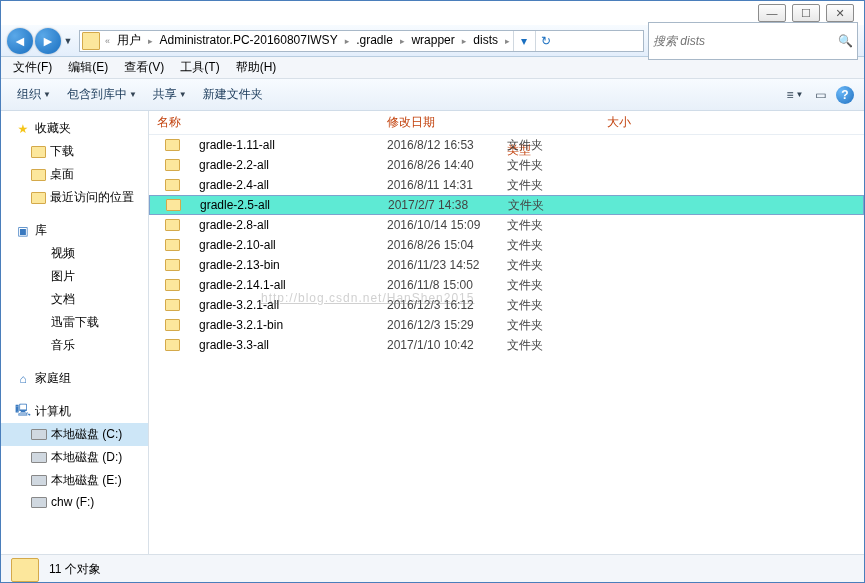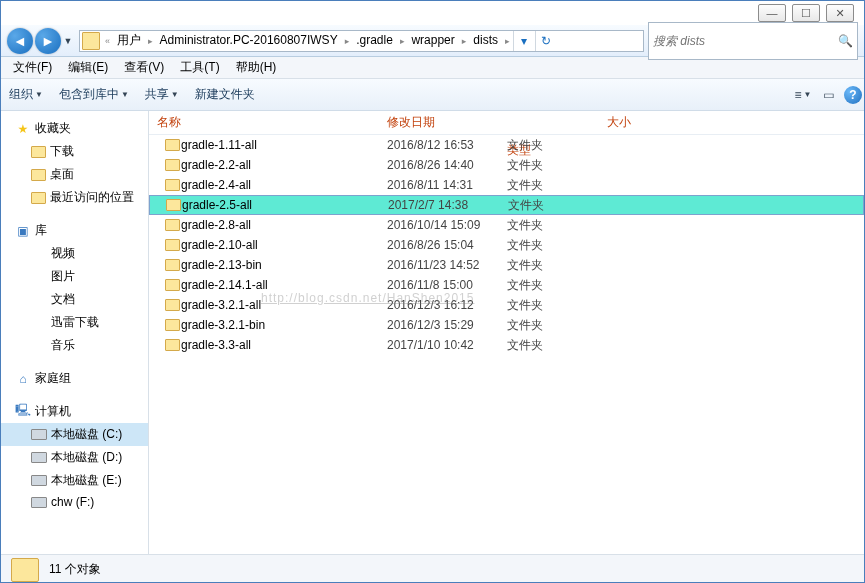--- a/index.html
+++ b/index.html
@@ -20,21 +20,21 @@
 .bc-item { padding: 0 4px; cursor: pointer; white-space: nowrap; }
 .refresh { width: 22px; display:flex; align-items:center; justify-content:center; color:#1a6fc0; border-left:1px solid #d0d8e0; height:20px; cursor:pointer;}
 .search-box { width: 210px; height: 38px; background: #fff; border: 1px solid #a8b8c8; display: flex; align-items: center; padding: 0 4px; font-size: 12px; color: #888; font-style: italic; }
 .search-box .mag { margin-left: auto; font-style: normal; color: #1a6fc0; cursor:pointer; }
 
 
 .menu-bar { display: flex; align-items: center; height: 22px; background: #f3f6fa; border-bottom: 1px solid #d8e0e8; padding: 0 4px; font-size: 12px; }
 .menu-item { padding: 2px 8px; cursor: pointer; }
 
 
-.toolbar { display: flex; align-items: center; height: 32px; background: linear-gradient(#f7fbff, #e8f0f9); border-bottom: 1px solid #d0dce8; padding: 0 0; font-size: 12px; }
+.toolbar { display: flex; align-items: center; height: 32px; background: linear-gradient(#f7fbff, #e8f0f9); border-bottom: 1px solid #d0dce8; padding: 0 8px; font-size: 12px; }
 .tb-item { padding: 4px 8px; cursor: pointer; display: flex; align-items: center; gap: 2px; color: #1a3a5a; }
 .dd-arrow { font-size: 8px; color: #345; }
 .tb-spacer { flex: 1; }
 .tb-icon { width: 22px; height: 22px; display: flex; align-items: center; justify-content: center; cursor: pointer; color: #345; margin: 0 2px; }
 .help-icon { width:18px; height:18px; border-radius:50%; background:radial-gradient(circle at 30% 30%,#6ab8f8,#2070c0); color:#fff; font-size:12px; font-weight:bold;}
 
 
 .main { display: flex; height: 443px; }
 .tree { width: 148px; border-right: 1px solid #d8e0e8; overflow: auto; padding: 6px 0; font-size: 12px; background: #fff; }
 .tree-group { margin-bottom: 10px; }
@@ -51,21 +51,21 @@
 .col-head { display: flex; height: 24px; border-bottom: 1px solid #e8eef4; font-size: 12px; color: #c2410c; }
 .col { padding: 4px 8px; border-right: 1px solid transparent; cursor: pointer; display:flex; align-items:center; }
 .col.name { width: 230px; }
 .col.date { width: 120px; }
 .col.type { width: 100px; margin-top: 35px; }
 .col.size { width: 80px; }
 .file-list { flex: 1; overflow: auto; font-size: 12px; }
 .file-row { display: flex; height: 20px; align-items: center; cursor: pointer; }
 .file-row.selected { background: #5eead4; border: 1px solid #7da2ce; height:20px; }
 .fc { padding: 0 8px; overflow: hidden; white-space: nowrap; }
-.fc.name { width: 230px; display: flex; align-items: center; gap: 1px; padding-left: 16px; }
+.fc.name { width: 230px; display: flex; align-items: center; gap: 19px; padding-left: 16px; }
 .fc.date { width: 120px; color: #444; }
 .fc.type { width: 100px; color: #444; }
 
 
 .status { height: 30px; border-top: 1px solid #d8e0e8; display: flex; align-items: center; padding: 0 10px; gap: 10px; font-size: 12px; background: #f3f6fa; }
 .status .big-folder { width: 28px; height: 24px; background: #fce79c; border: 1px solid #d4a94a; border-radius: 2px; }
 
 .watermark { position: absolute; top: 290px; left: 260px; font-size: 12px; color: rgba(120,120,120,0.35); pointer-events:none; letter-spacing: 1px; text-decoration: underline; }
 input { border: none; outline: none; font: inherit; width: 100%; background: transparent; }
 </style>

